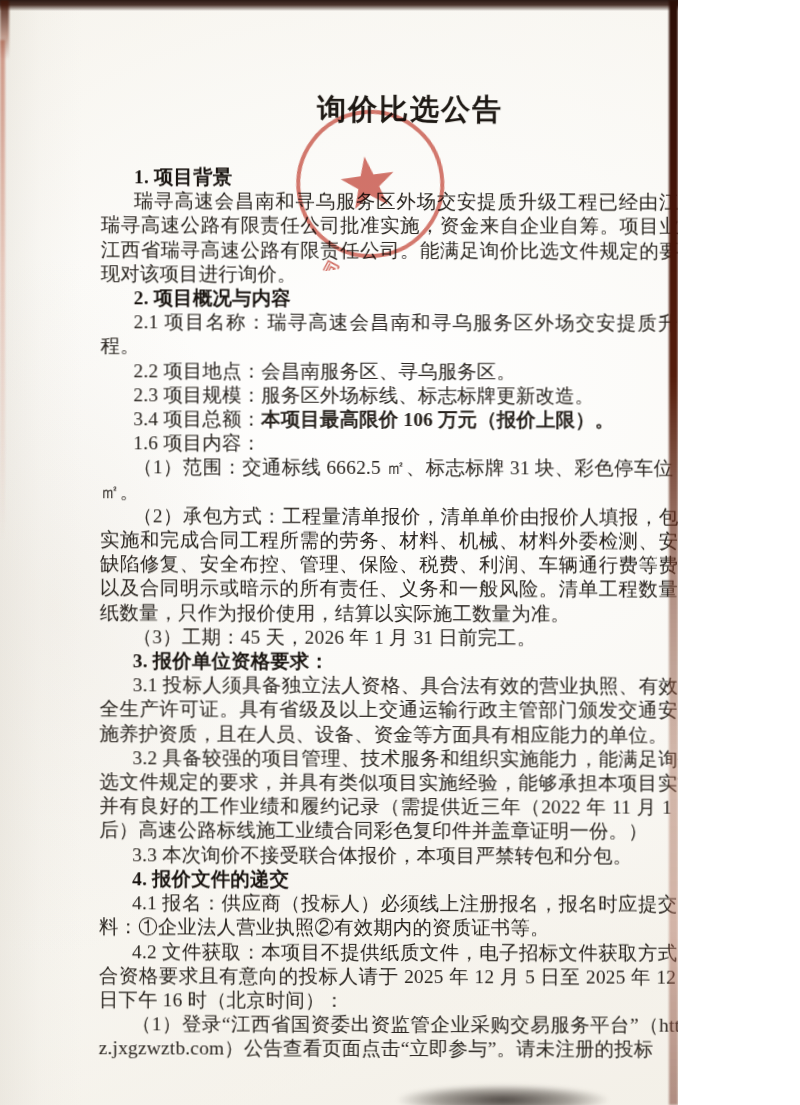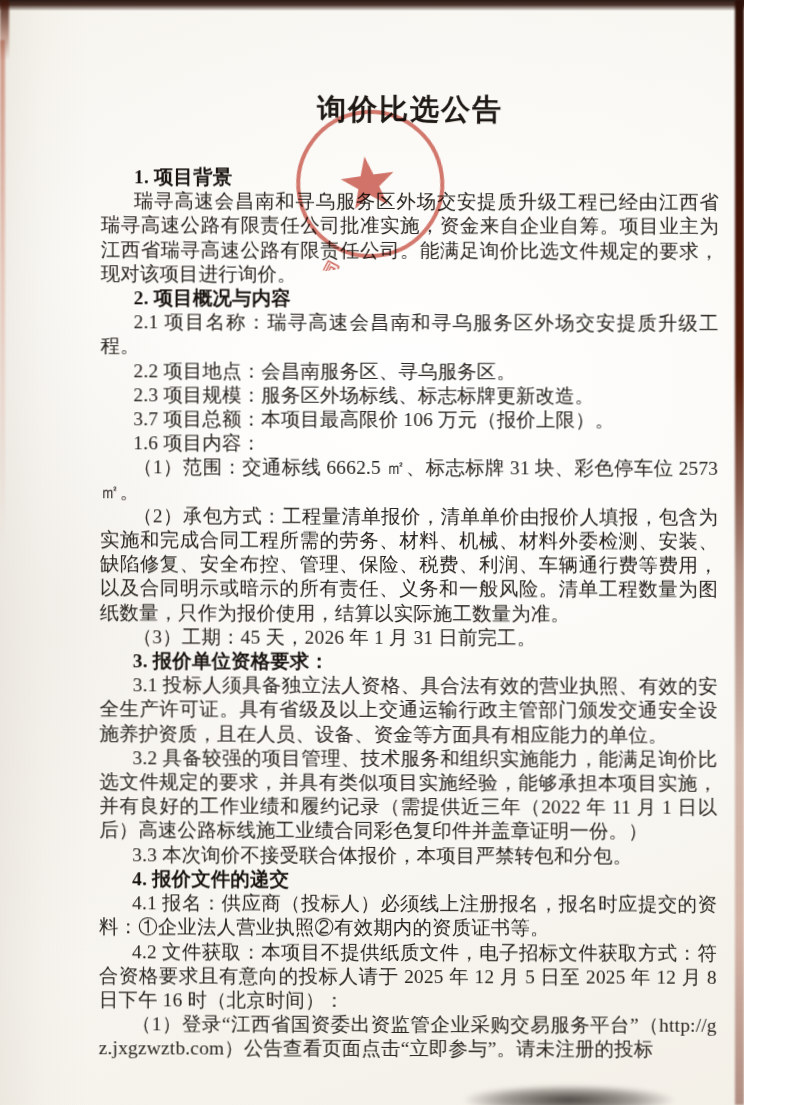--- a/index.html
+++ b/index.html
@@ -2,21 +2,21 @@
 <html><head>
 <meta charset="utf-8">
 <style>
   html,body{margin:0;padding:0;}
   body{
     width:800px;height:1105px;overflow:hidden;
     font-family:"Liberation Serif", serif;
     background:#ffffff;
   }
   .photo{
-    position:relative;width:744px;height:1105px;overflow:hidden;
+    position:relative;width:678px;height:1105px;overflow:hidden;
     background:
       radial-gradient(ellipse 900px 700px at 55% 35%, rgba(255,255,255,0.9), rgba(244,241,233,0.55) 85%),
       linear-gradient(160deg,#f5f2ea 0%, #fbfaf6 30%, #fbfaf7 70%, #f3efe7 100%);
   }
   
   .edge-top{
     position:absolute;top:0;left:0;width:100%;height:11px;z-index:5;
     background:linear-gradient(180deg, rgba(32,13,8,0.95) 0%, rgba(46,19,11,0.85) 45%, rgba(60,30,18,0) 100%);
     filter:blur(0.6px);
   }
@@ -60,21 +60,21 @@
   .doc-title{
     font-size:29px;font-weight:bold;letter-spacing:2px;
     text-align:center;margin:0 0 36px 0;color:#1d1813;
   }
   .para{
     margin:0;font-size:19.4px;line-height:24.2px;
     text-align:justify;text-indent:33px;
     word-break:break-all;letter-spacing:0.2px;
   }
   .para.heading{font-weight:bold;color:#191410;}
-  .para .b{font-weight:normal;}
+  .para .b{font-weight:bold;}
   
   .seal{
     position:absolute;left:288px;top:100px;width:164px;height:164px;z-index:3;
     opacity:0.8;filter:blur(0.7px);mix-blend-mode:multiply;
     transform:rotate(-8deg);
   }
 </style>
 </head>
 <body>
 
@@ -83,21 +83,21 @@
 
   <div class="content">
     <h1 class="doc-title">询价比选公告</h1>
     <div id="sections-root">
         <p class="para heading">1. 项目背景</p>
         <p class="para"><span>瑞寻高速会昌南和寻乌服务区外场交安提质升级工程已经由江西省瑞寻高速公路有限责任公司批准实施，资金来自企业自筹。项目业主为江西省瑞寻高速公路有限责任公司。能满足询价比选文件规定的要求，现对该项目进行询价。</span></p>
         <p class="para heading">2. 项目概况与内容</p>
         <p class="para"><span>2.1 项目名称：瑞寻高速会昌南和寻乌服务区外场交安提质升级工程。</span></p>
         <p class="para"><span>2.2 项目地点：会昌南服务区、寻乌服务区。</span></p>
         <p class="para"><span>2.3 项目规模：服务区外场标线、标志标牌更新改造。</span></p>
-        <p class="para"><span>3.7 项目总额：</span><span class="b">本项目最高限价 106 万元（报价上限）。</span></p>
+        <p class="para"><span>3.4 项目总额：</span><span class="b">本项目最高限价 106 万元（报价上限）。</span></p>
         <p class="para"><span>1.6 项目内容：</span></p>
         <p class="para"><span>（1）范围：交通标线 6662.5 ㎡、标志标牌 31 块、彩色停车位 2573 ㎡。</span></p>
         <p class="para"><span>（2）承包方式：工程量清单报价，清单单价由报价人填报，包含为实施和完成合同工程所需的劳务、材料、机械、材料外委检测、安装、缺陷修复、安全布控、管理、保险、税费、利润、车辆通行费等费用，以及合同明示或暗示的所有责任、义务和一般风险。清单工程数量为图纸数量，只作为报价使用，结算以实际施工数量为准。</span></p>
         <p class="para"><span>（3）工期：45 天，2026 年 1 月 31 日前完工。</span></p>
         <p class="para heading">3. 报价单位资格要求：</p>
         <p class="para"><span>3.1 投标人须具备独立法人资格、具合法有效的营业执照、有效的安全生产许可证。具有省级及以上交通运输行政主管部门颁发交通安全设施养护资质，且在人员、设备、资金等方面具有相应能力的单位。</span></p>
         <p class="para"><span>3.2 具备较强的项目管理、技术服务和组织实施能力，能满足询价比选文件规定的要求，并具有类似项目实施经验，能够承担本项目实施，并有良好的工作业绩和履约记录（需提供近三年（2022 年 11 月 1 日以后）高速公路标线施工业绩合同彩色复印件并盖章证明一份。）</span></p>
         <p class="para"><span>3.3 本次询价不接受联合体报价，本项目严禁转包和分包。</span></p>
         <p class="para heading">4. 报价文件的递交</p>
         <p class="para"><span>4.1 报名：供应商（投标人）必须线上注册报名，报名时应提交的资料：①企业法人营业执照②有效期内的资质证书等。</span></p>

